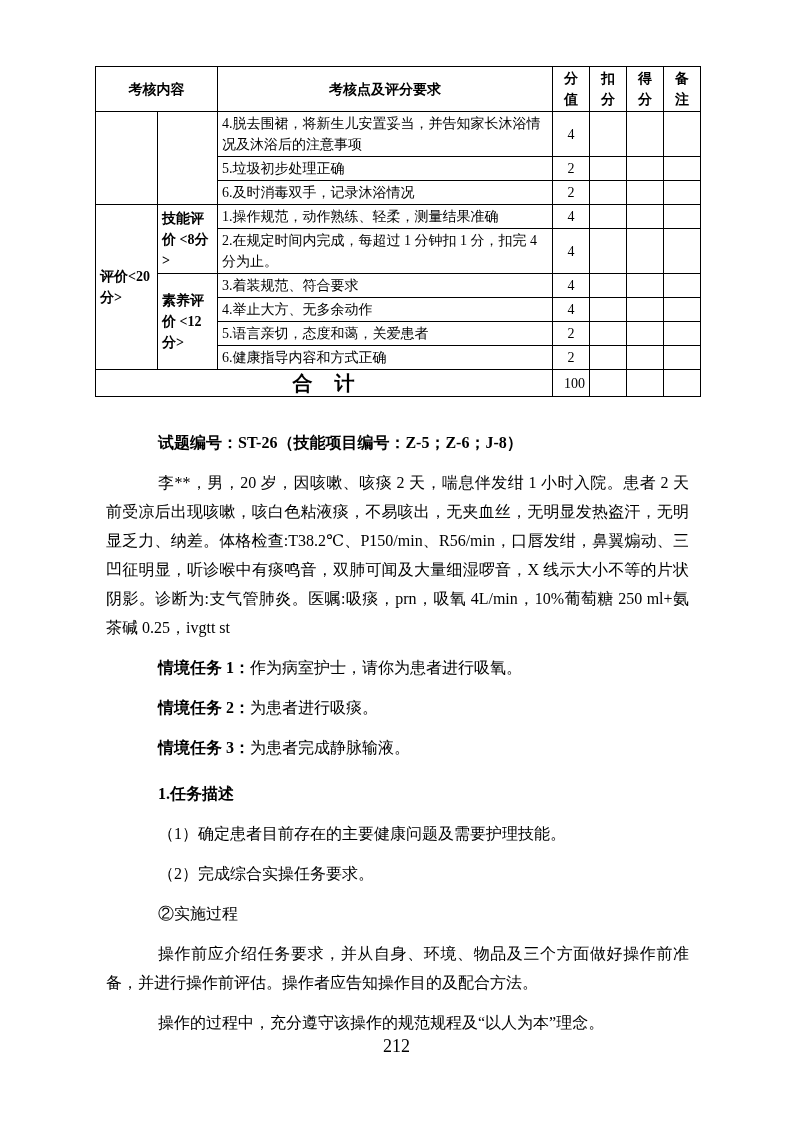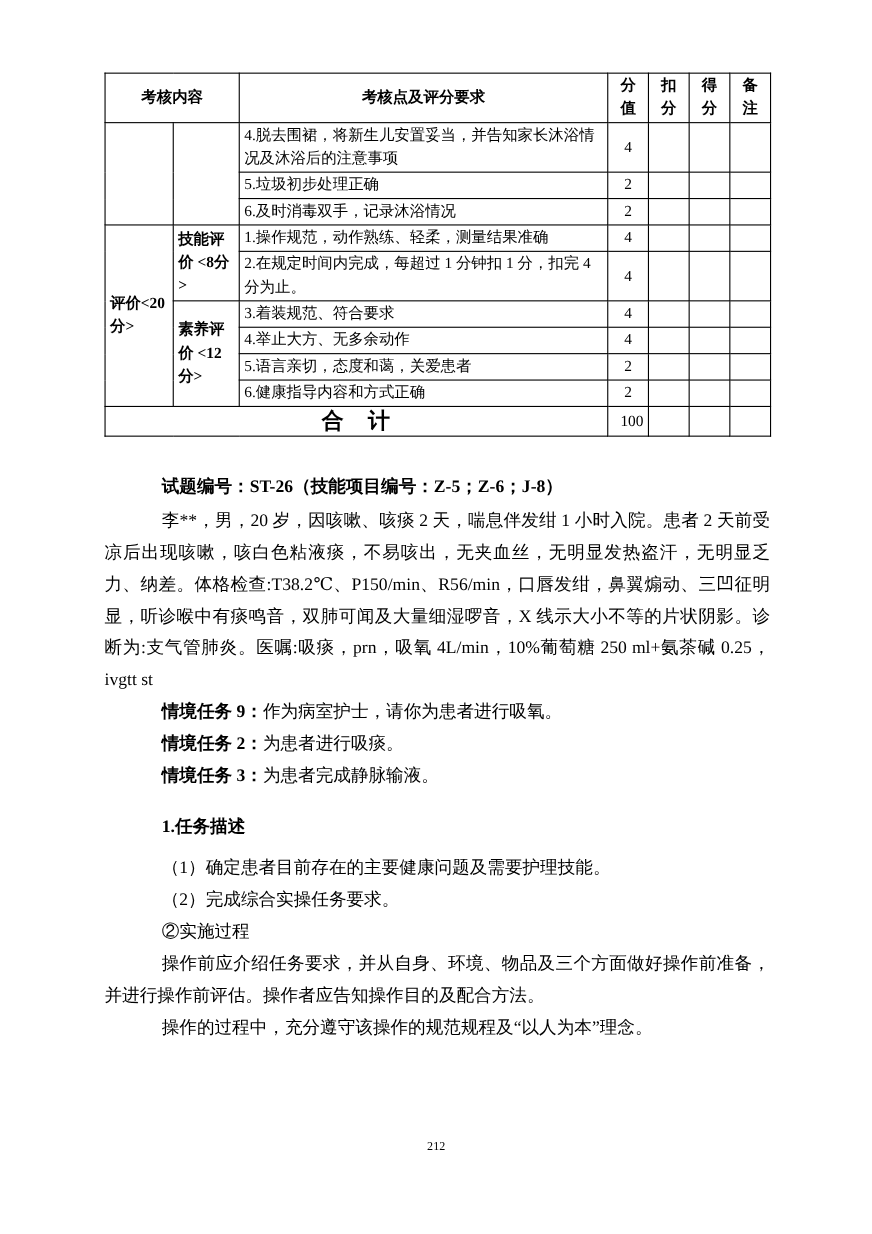--- a/index.html
+++ b/index.html
@@ -32,28 +32,28 @@
   td.c { text-align: center; padding-left: 1px; padding-right: 1px; }
   .b { font-weight: bold; }
   td.pre { white-space: pre-line; line-height: 19px; }
   td.group { font-weight: bold; word-break: break-all; padding: 1px 3px; }
   td.total-label { text-align: center; font-weight: bold; font-size: 20px; height: 27px; letter-spacing: 1px; }
   td.total-value { text-align: right; }
   tr.r2 td { height: 44px; }
   tr.r1 td { height: 24px; }
 
   .body-text { width: 605px; font-size: 16px; line-height: 29px; text-align: justify; margin-top: 31px; }
-  .body-text p { margin: 0; }
+  .body-text p { margin: 11px; }
   .para { text-indent: 52px; }
   .title-line { text-indent: 52px; font-weight: bold; margin-bottom: 2px !important; }
   .task-line { text-indent: 52px; }
   .section-heading { text-indent: 52px; font-weight: bold; margin-top: 17px !important; margin-bottom: 9px !important; }
   .footer-page {
     position: absolute; top: 1036px; left: 0; width: 793px;
-    text-align: center; font-size: 11px;
+    text-align: center; font-size: 18px;
   }
 </style>
 </head>
 <body>
 
 <div class="page">
   <div class="content">
 
     <table class="assessment">
       <colgroup>
@@ -158,21 +158,21 @@
           <td></td>
         </tr>
       </tbody>
     </table>
 
     <div class="body-text">
       <p class="title-line">试题编号：ST-26（技能项目编号：Z-5；Z-6；J-8）</p>
 
       <p class="para">李**，男，20 岁，因咳嗽、咳痰 2 天，喘息伴发绀 1 小时入院。患者 2 天前受凉后出现咳嗽，咳白色粘液痰，不易咳出，无夹血丝，无明显发热盗汗，无明显乏力、纳差。体格检查:T38.2℃、P150/min、R56/min，口唇发绀，鼻翼煽动、三凹征明显，听诊喉中有痰鸣音，双肺可闻及大量细湿啰音，X 线示大小不等的片状阴影。诊断为:支气管肺炎。医嘱:吸痰，prn，吸氧 4L/min，10%葡萄糖 250 ml+氨茶碱 0.25，ivgtt st</p>
 
-      <p class="task-line"><span class="b">情境任务 9：</span><span>作为病室护士，请你为患者进行吸氧。</span></p>
+      <p class="task-line"><span class="b">情境任务 1：</span><span>作为病室护士，请你为患者进行吸氧。</span></p>
       <p class="task-line"><span class="b">情境任务 2：</span><span>为患者进行吸痰。</span></p>
       <p class="task-line"><span class="b">情境任务 3：</span><span>为患者完成静脉输液。</span></p>
 
       <p class="section-heading">1.任务描述</p>
 
       <p class="para">（1）确定患者目前存在的主要健康问题及需要护理技能。</p>
       <p class="para">（2）完成综合实操任务要求。</p>
       <p class="para">②实施过程</p>
       <p class="para">操作前应介绍任务要求，并从自身、环境、物品及三个方面做好操作前准备，并进行操作前评估。操作者应告知操作目的及配合方法。</p>
       <p class="para">操作的过程中，充分遵守该操作的规范规程及“以人为本”理念。</p>

